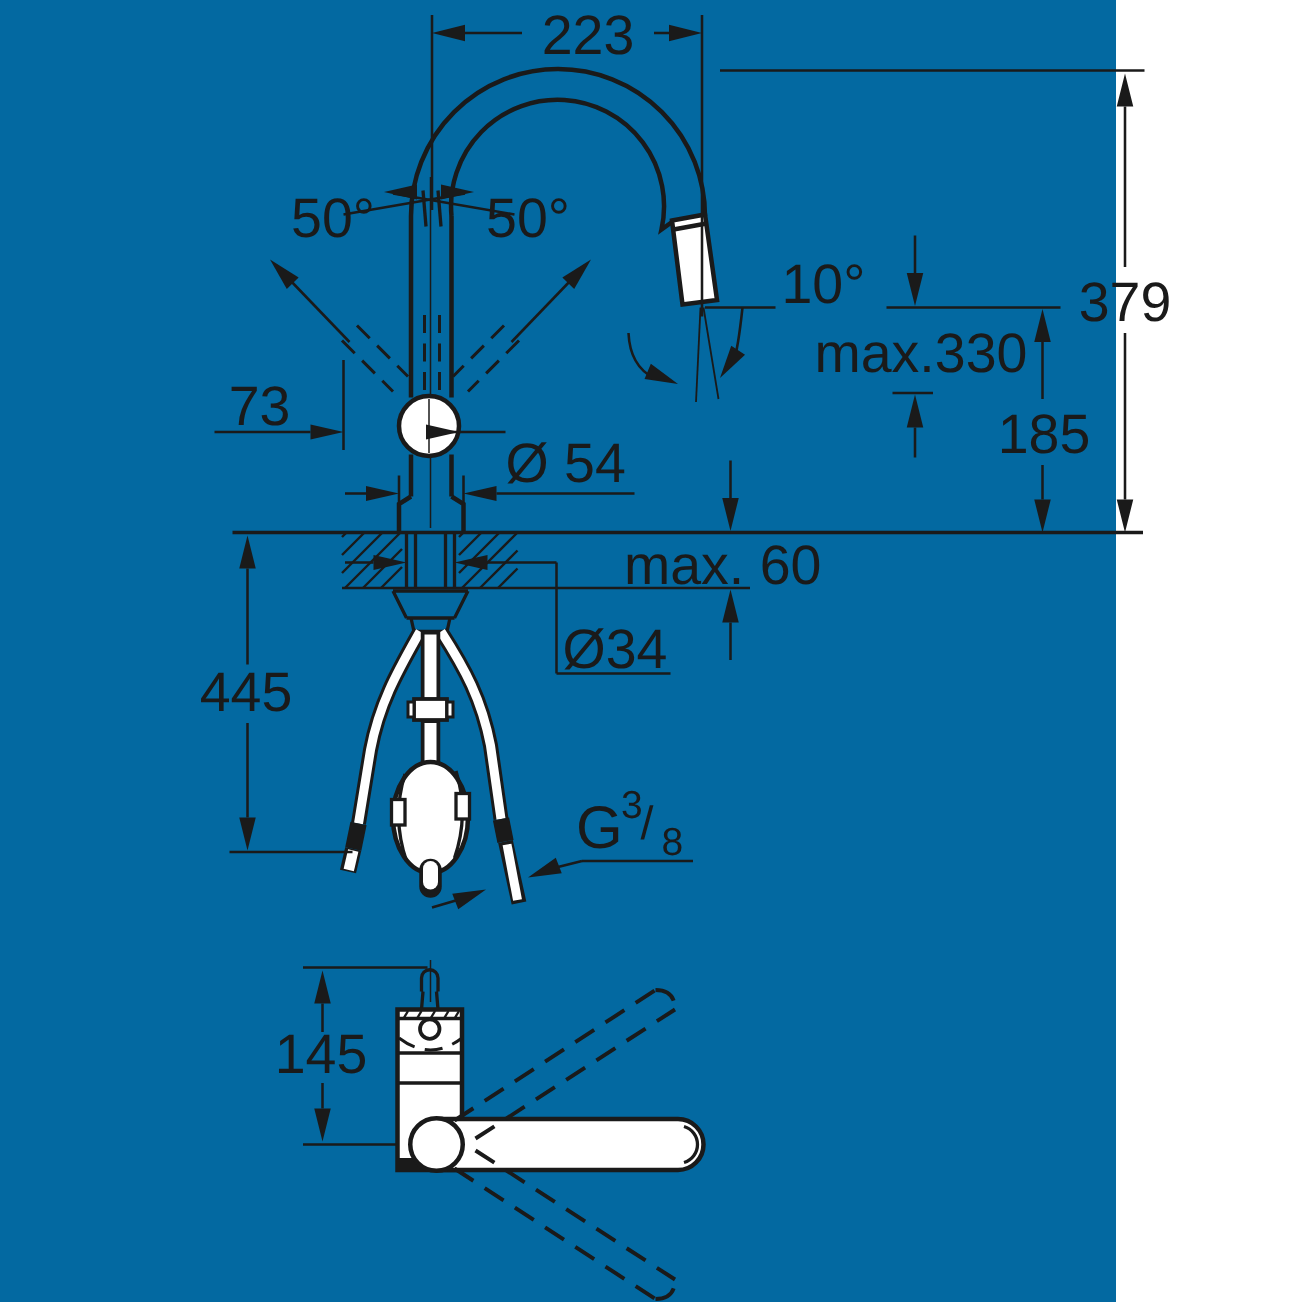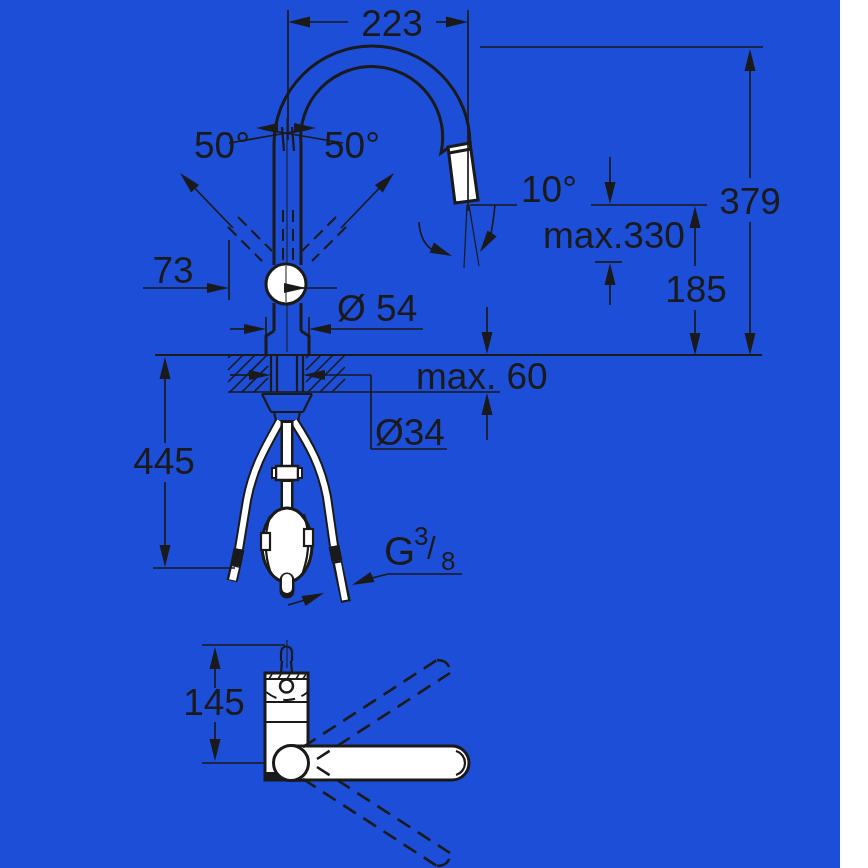--- a/index.html
+++ b/index.html
@@ -1,16 +1,16 @@
 <!DOCTYPE html>
 <html><head>
 <meta charset="utf-8">
 <style>
   html,body{margin:0;padding:0;background:#ffffff;width:868px;height:868px;overflow:hidden;}
-  #stage{width:840px;height:868px;background:#1d4ed8;position:relative;}
+  #stage{width:744px;height:868px;background:#0369a1;position:relative;}
   svg{display:block;}
   text{font-family:"Liberation Sans","DejaVu Sans",sans-serif;fill:#1a1a1a;font-size:37px;}
   .dim{stroke:#1a1a1a;stroke-width:1.7;fill:none;}
   .dim2{stroke:#1a1a1a;stroke-width:2.2;fill:none;}
   .out{stroke:#1a1a1a;stroke-width:3;fill:none;}
   .outw{stroke:#1a1a1a;stroke-width:3;fill:#ffffff;}
   .thin{stroke:#1a1a1a;stroke-width:1.2;fill:none;}
   .ah{fill:#1a1a1a;stroke:none;}
   .hatch{stroke:#1a1a1a;stroke-width:1.6;}
   .dash{stroke:#1a1a1a;stroke-width:2;fill:none;stroke-dasharray:12 7;}

